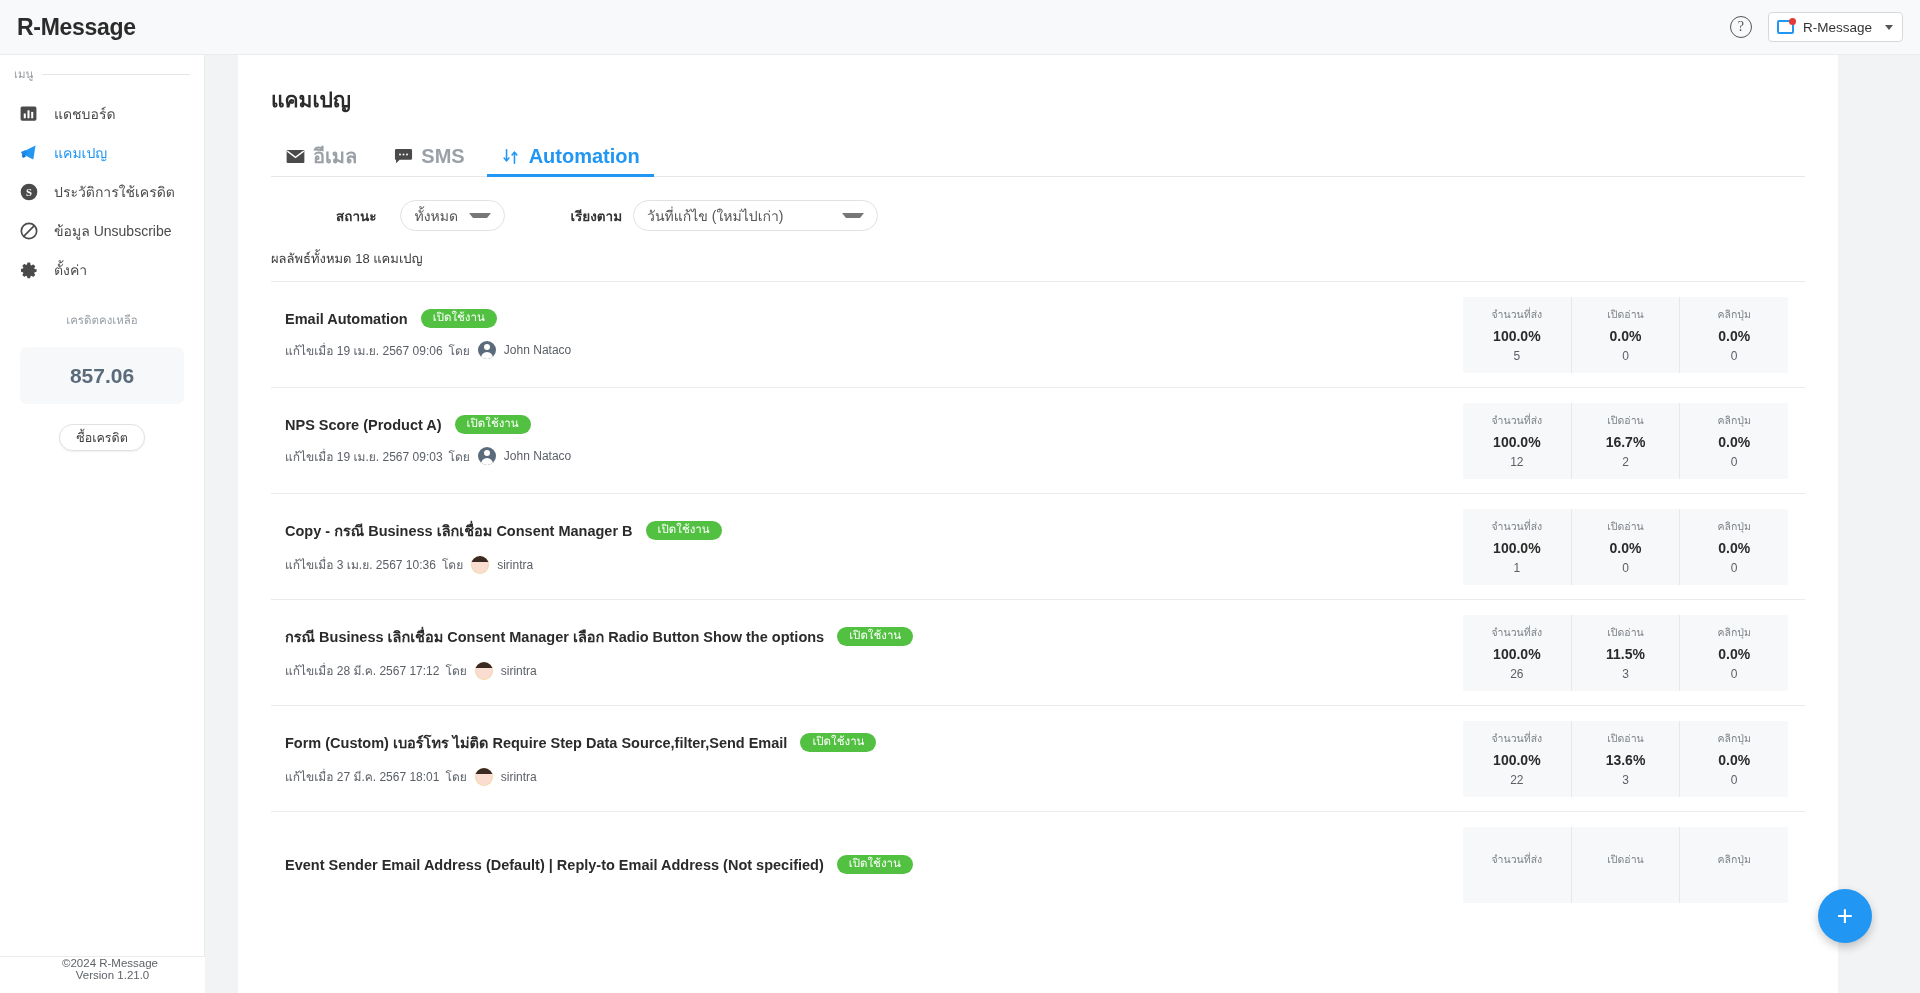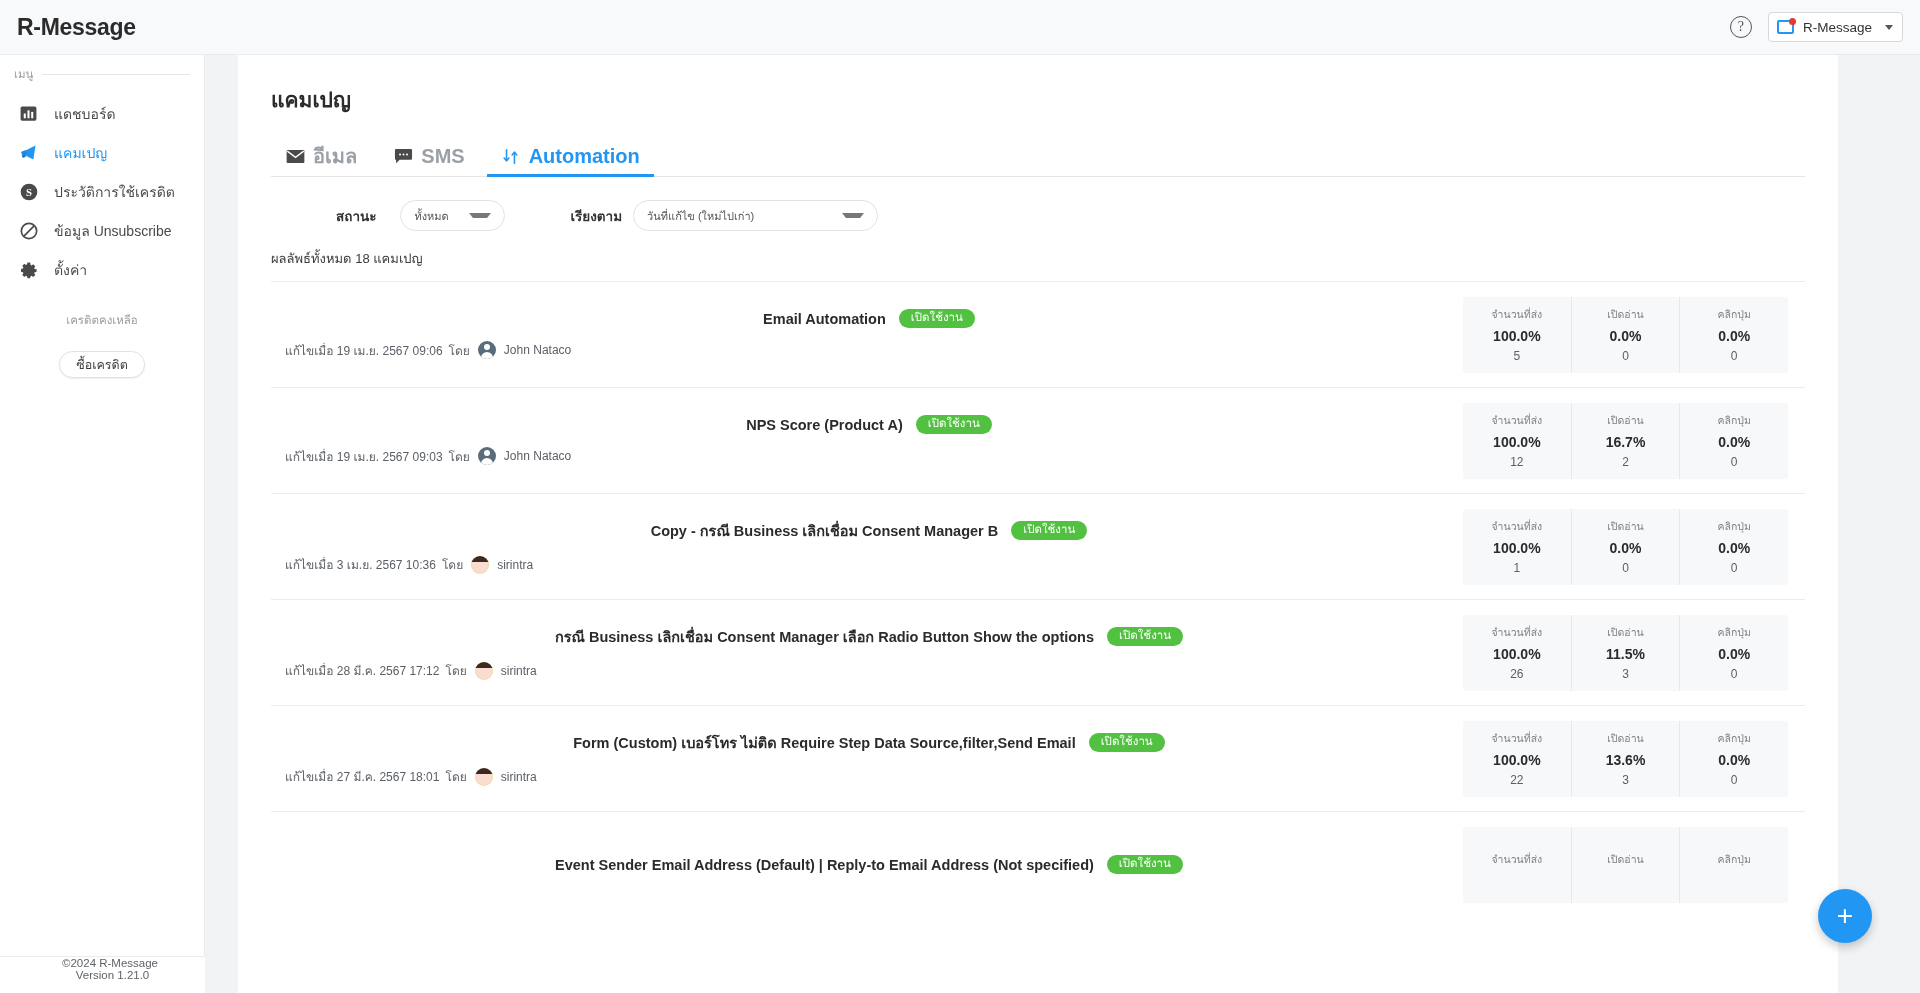--- a/index.html
+++ b/index.html
@@ -162,21 +162,21 @@
     border: 0; outline: 0; flex: 1; font-size: 13px; color: #333;
     font-family: "Liberation Sans", sans-serif; background: transparent;
   }
   .search-box input::placeholder { color: #a8adb3; }
 
   .filter-group { display: flex; align-items: center; gap: 11px; text-align: center; }
   .filter-label { font-size: 13.5px; font-weight: bold; color: #333; }
   .select-pill {
     border: 1px solid #dfe2e5; border-radius: 17px; height: 31px;
     display: flex; align-items: center; padding: 0 13px;
-    font-size: 11px; color: #555; cursor: pointer; background: #fff;
+    font-size: 14px; color: #555; cursor: pointer; background: #fff;
   }
   .select-pill .val { white-space: nowrap; }
   .select-pill .sp-caret {
     margin-left: auto; padding-left: 14px;
     width: 0; height: 0;
     border-left: 4.5px solid transparent; border-right: 4.5px solid transparent;
     border-top: 5.5px solid #777; box-sizing: content-box;
   }
   #status-select { width: 105px; margin-left: 13px; }
   #sort-select { width: 245px; }
@@ -187,21 +187,21 @@
   }
 
   
   .camp-list { margin: 12px 0 0 33px; width: 1534px; }
   .camp-row {
     display: flex; align-items: center;
     border-top: 1px solid #e9ebee;
     height: 106px; padding: 0;
   }
   .camp-left { flex: 1; padding: 0 10px 0 14px; }
-  .camp-title-line { display: flex; align-items: center; gap: 13px; justify-content: center; }
+  .camp-title-line { display: flex; align-items: center; gap: 13px; }
   .camp-title {
     font-size: 14.5px; font-weight: bold; color: #2b2b2b; white-space: nowrap;
   }
   .badge-on {
     background: #52c041; color: #fff; font-size: 11.5px;
     border-radius: 11px; padding: 3px 12px 4px; white-space: nowrap;
     line-height: 1;
   }
   .camp-meta {
     display: flex; align-items: center; gap: 6px;
@@ -337,20 +337,23 @@
       <span>ตั้งค่า</span>
     </div>
 
   </div>
 
   <div class="side-section-head" style="margin-top:22px;flex-direction:column;">
     <span>เครดิตคงเหลือ</span>
     <span class="rule"></span>
   </div>
 
+  <div class="credit-card">
+    <div class="credit-val">857.06</div>
+  </div>
 
   <div class="buy-credit-wrap">
     <button class="buy-credit">ซื้อเครดิต</button>
   </div>
 
   <div class="footer">
     <span class="cp">©2024 R-Message</span>
     <span class="ver">Version 1.21.0</span>
   </div>
 </div>

